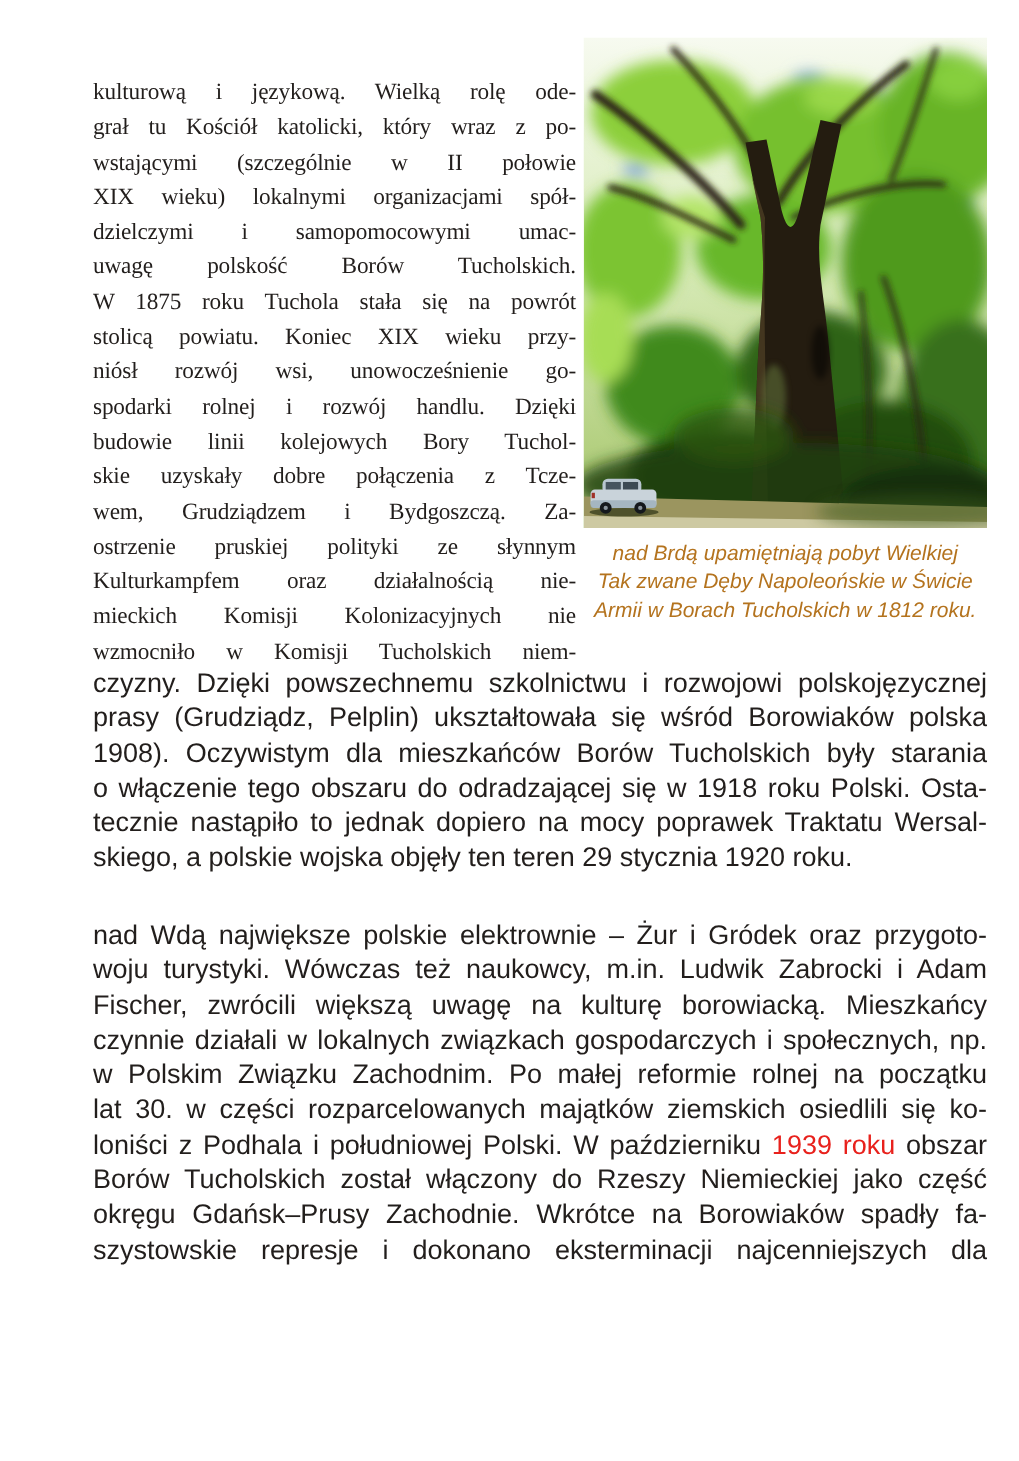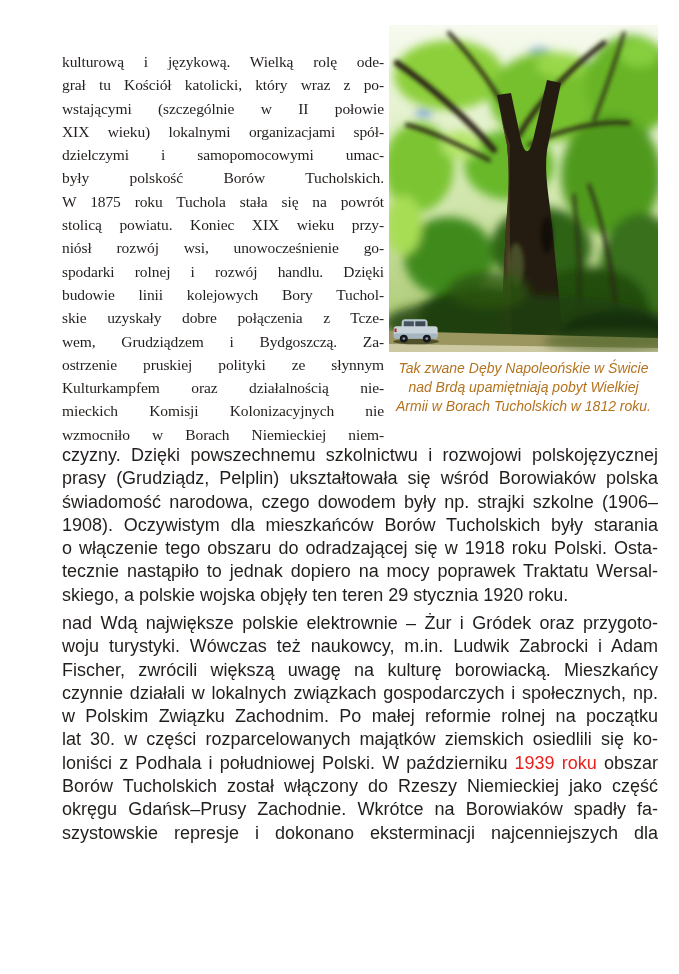--- a/index.html
+++ b/index.html
@@ -33,32 +33,32 @@
 <body>
 
 <div class="page">
 
   <div class="col-left">
       <div class="line">kulturową i językową. Wielką rolę ode-</div>
       <div class="line">grał tu Kościół katolicki, który wraz z po-</div>
       <div class="line">wstającymi (szczególnie w II połowie</div>
       <div class="line">XIX wieku) lokalnymi organizacjami spół-</div>
       <div class="line">dzielczymi i samopomocowymi umac-</div>
-      <div class="line">były polskość Borów Tucholskich.</div>
+      <div class="line">uwagę polskość Borów Tucholskich.</div>
       <div class="line">W 1875 roku Tuchola stała się na powrót</div>
       <div class="line">stolicą powiatu. Koniec XIX wieku przy-</div>
       <div class="line">niósł rozwój wsi, unowocześnienie go-</div>
       <div class="line">spodarki rolnej i rozwój handlu. Dzięki</div>
       <div class="line">budowie linii kolejowych Bory Tuchol-</div>
       <div class="line">skie uzyskały dobre połączenia z Tcze-</div>
       <div class="line">wem, Grudziądzem i Bydgoszczą. Za-</div>
       <div class="line">ostrzenie pruskiej polityki ze słynnym</div>
       <div class="line">Kulturkampfem oraz działalnością nie-</div>
       <div class="line">mieckich Komisji Kolonizacyjnych nie</div>
-      <div class="line">wzmocniło w Borach Niemieckiej niem-</div>
+      <div class="line">wzmocniło w Komisji Tucholskich niem-</div>
     </div>
 
   <figure class="photo-fig">
     <svg viewBox="0 0 269 327" preserveAspectRatio="none" aria-hidden="true">
       <defs>
         <filter id="b2" x="-30%" y="-30%" width="160%" height="160%">
             <feGaussianBlur stdDeviation="2"></feGaussianBlur>
           </filter>
         <filter id="b5" x="-40%" y="-40%" width="180%" height="180%">
             <feGaussianBlur stdDeviation="5"></feGaussianBlur>
@@ -136,30 +136,29 @@
         <rect x="1" y="13" width="61" height="17" rx="4" fill="#c9d3da"></rect>
         <rect x="1" y="23" width="61" height="7" rx="3" fill="#9fb0bc" opacity="0.85"></rect>
         <rect x="2" y="16" width="3" height="5" fill="#a03028"></rect>
         <circle cx="15" cy="30" r="5.5" fill="#14181c"></circle>
         <circle cx="47" cy="30" r="5.5" fill="#14181c"></circle>
         <circle cx="15" cy="30" r="2" fill="#8a949c"></circle>
         <circle cx="47" cy="30" r="2" fill="#8a949c"></circle>
       </g>
     </svg>
     <figcaption class="caption">
+        <div class="line">nad Brdą upamiętniają pobyt Wielkiej</div>
         <div class="line">Tak zwane Dęby Napoleońskie w Świcie</div>
-        <div class="line">nad Brdą upamiętniają pobyt Wielkiej</div>
         <div class="line">Armii w Borach Tucholskich w 1812 roku.</div>
       </figcaption>
   </figure>
 
   <div class="para p1">
       <div class="line">czyzny. Dzięki powszechnemu szkolnictwu i rozwojowi polskojęzycznej</div>
       <div class="line">prasy (Grudziądz, Pelplin) ukształtowała się wśród Borowiaków polska</div>
-      <div class="line">świadomość narodowa, czego dowodem były np. strajki szkolne (1906–</div>
       <div class="line">1908). Oczywistym dla mieszkańców Borów Tucholskich były starania</div>
       <div class="line">o włączenie tego obszaru do odradzającej się w 1918 roku Polski. Osta-</div>
       <div class="line">tecznie nastąpiło to jednak dopiero na mocy poprawek Traktatu Wersal-</div>
       <div class="line no-stretch">skiego, a polskie wojska objęły ten teren 29 stycznia 1920 roku.</div>
     </div>
 
   <div class="para p2">
       <div class="line">nad Wdą największe polskie elektrownie – Żur i Gródek oraz przygoto-</div>
       <div class="line">woju turystyki. Wówczas też naukowcy, m.in. Ludwik Zabrocki i Adam</div>
       <div class="line">Fischer, zwrócili większą uwagę na kulturę borowiacką. Mieszkańcy</div>

